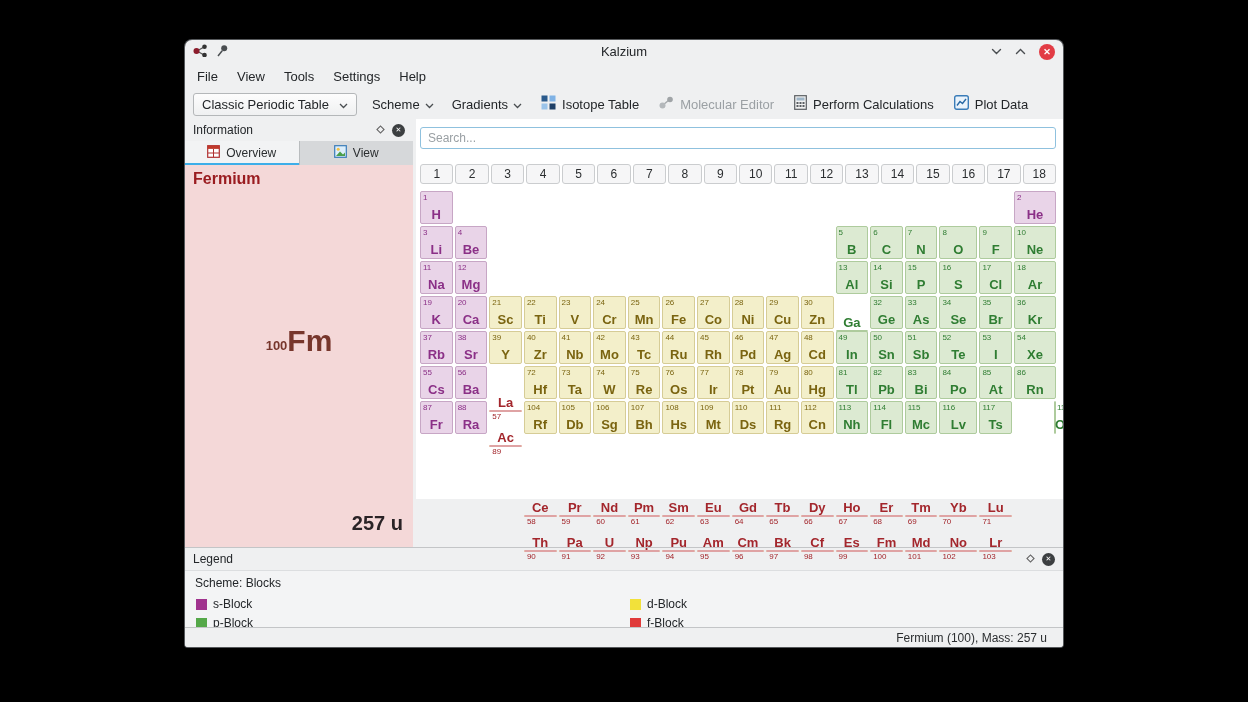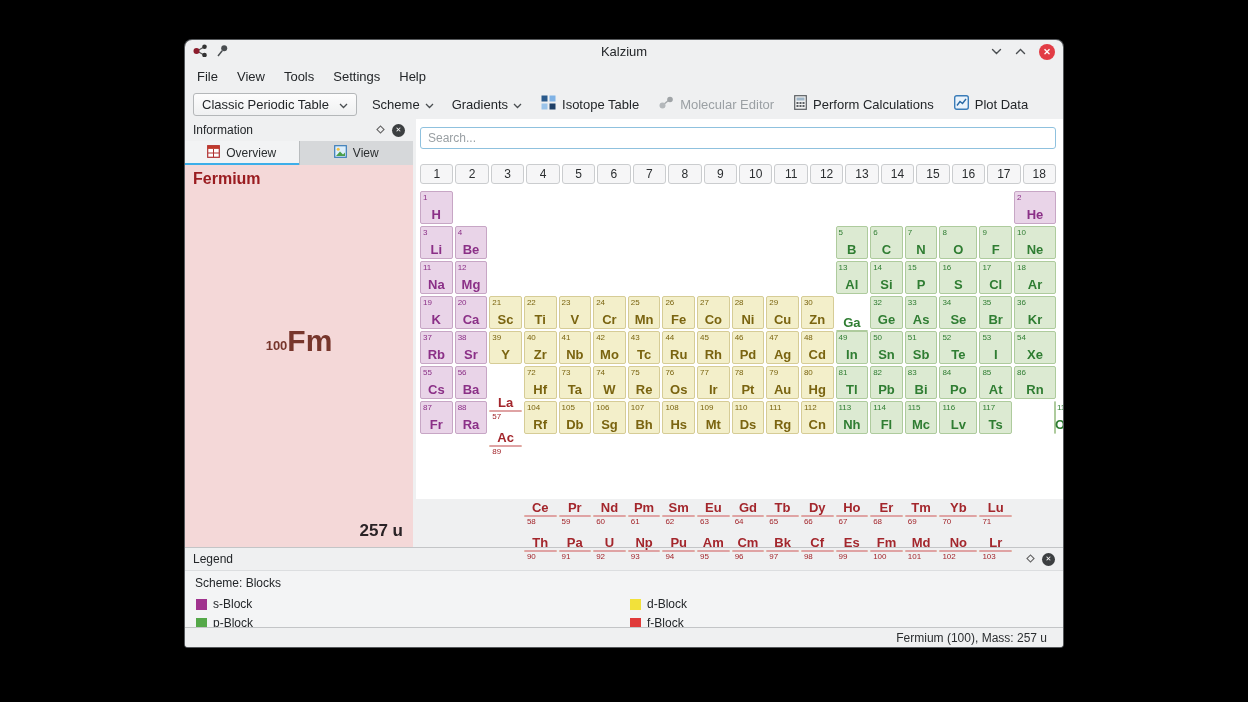--- a/index.html
+++ b/index.html
@@ -39,21 +39,21 @@
   .tab{flex:1;display:flex;align-items:center;justify-content:center;gap:6px;font-size:12px;
     color:#2b2e30;border-right:1px solid #b9bcbe;background:#d6d8da;}
   .tab:last-child{border-right:none;}
   .tab.active{background:#f2f3f4;box-shadow:inset 0 -2px 0 #3daee9;}
   .ov{background:#f4d8d8;position:relative;flex:1;}
   .ov-title{position:absolute;top:5px;left:8px;font-size:16px;font-weight:bold;color:#9a1c20;}
   .ov-center{position:absolute;top:46%;left:50%;transform:translate(-50%,-50%);display:flex;
     align-items:flex-end;color:#77362c;}
   .ov-num{font-size:13px;font-weight:bold;margin-bottom:3px;}
   .ov-sym{font-size:30px;font-weight:bold;line-height:1;}
-  .ov-mass{position:absolute;right:10px;bottom:6px;font-size:17px;font-weight:bold;color:#2a2326;margin-left:24px;}
+  .ov-mass{position:absolute;right:10px;bottom:12px;font-size:20px;font-weight:bold;color:#2a2326;margin-left:24px;}
   
   .main{position:absolute;left:231px;top:79px;width:647px;height:380px;background:#fff;}
   .search{position:absolute;left:4px;top:8px;width:636px;height:22px;box-sizing:border-box;
     border:1px solid #8fc1de;border-radius:3px;font-size:12px;padding:0 7px;color:#232629;
     background:#fff;outline:none;font-family:inherit;}
   .search::placeholder{color:#9aa0a4;}
   .ghead-row{position:absolute;left:4px;top:45px;width:636px;height:20px;display:grid;
     grid-template-columns:repeat(18,1fr);gap:2px;}
   .ghead{background:#f6f6f7;border:1px solid #cbcdcf;border-radius:3px;font-size:12px;color:#2b2e30;
     display:flex;align-items:center;justify-content:center;box-sizing:border-box;}

